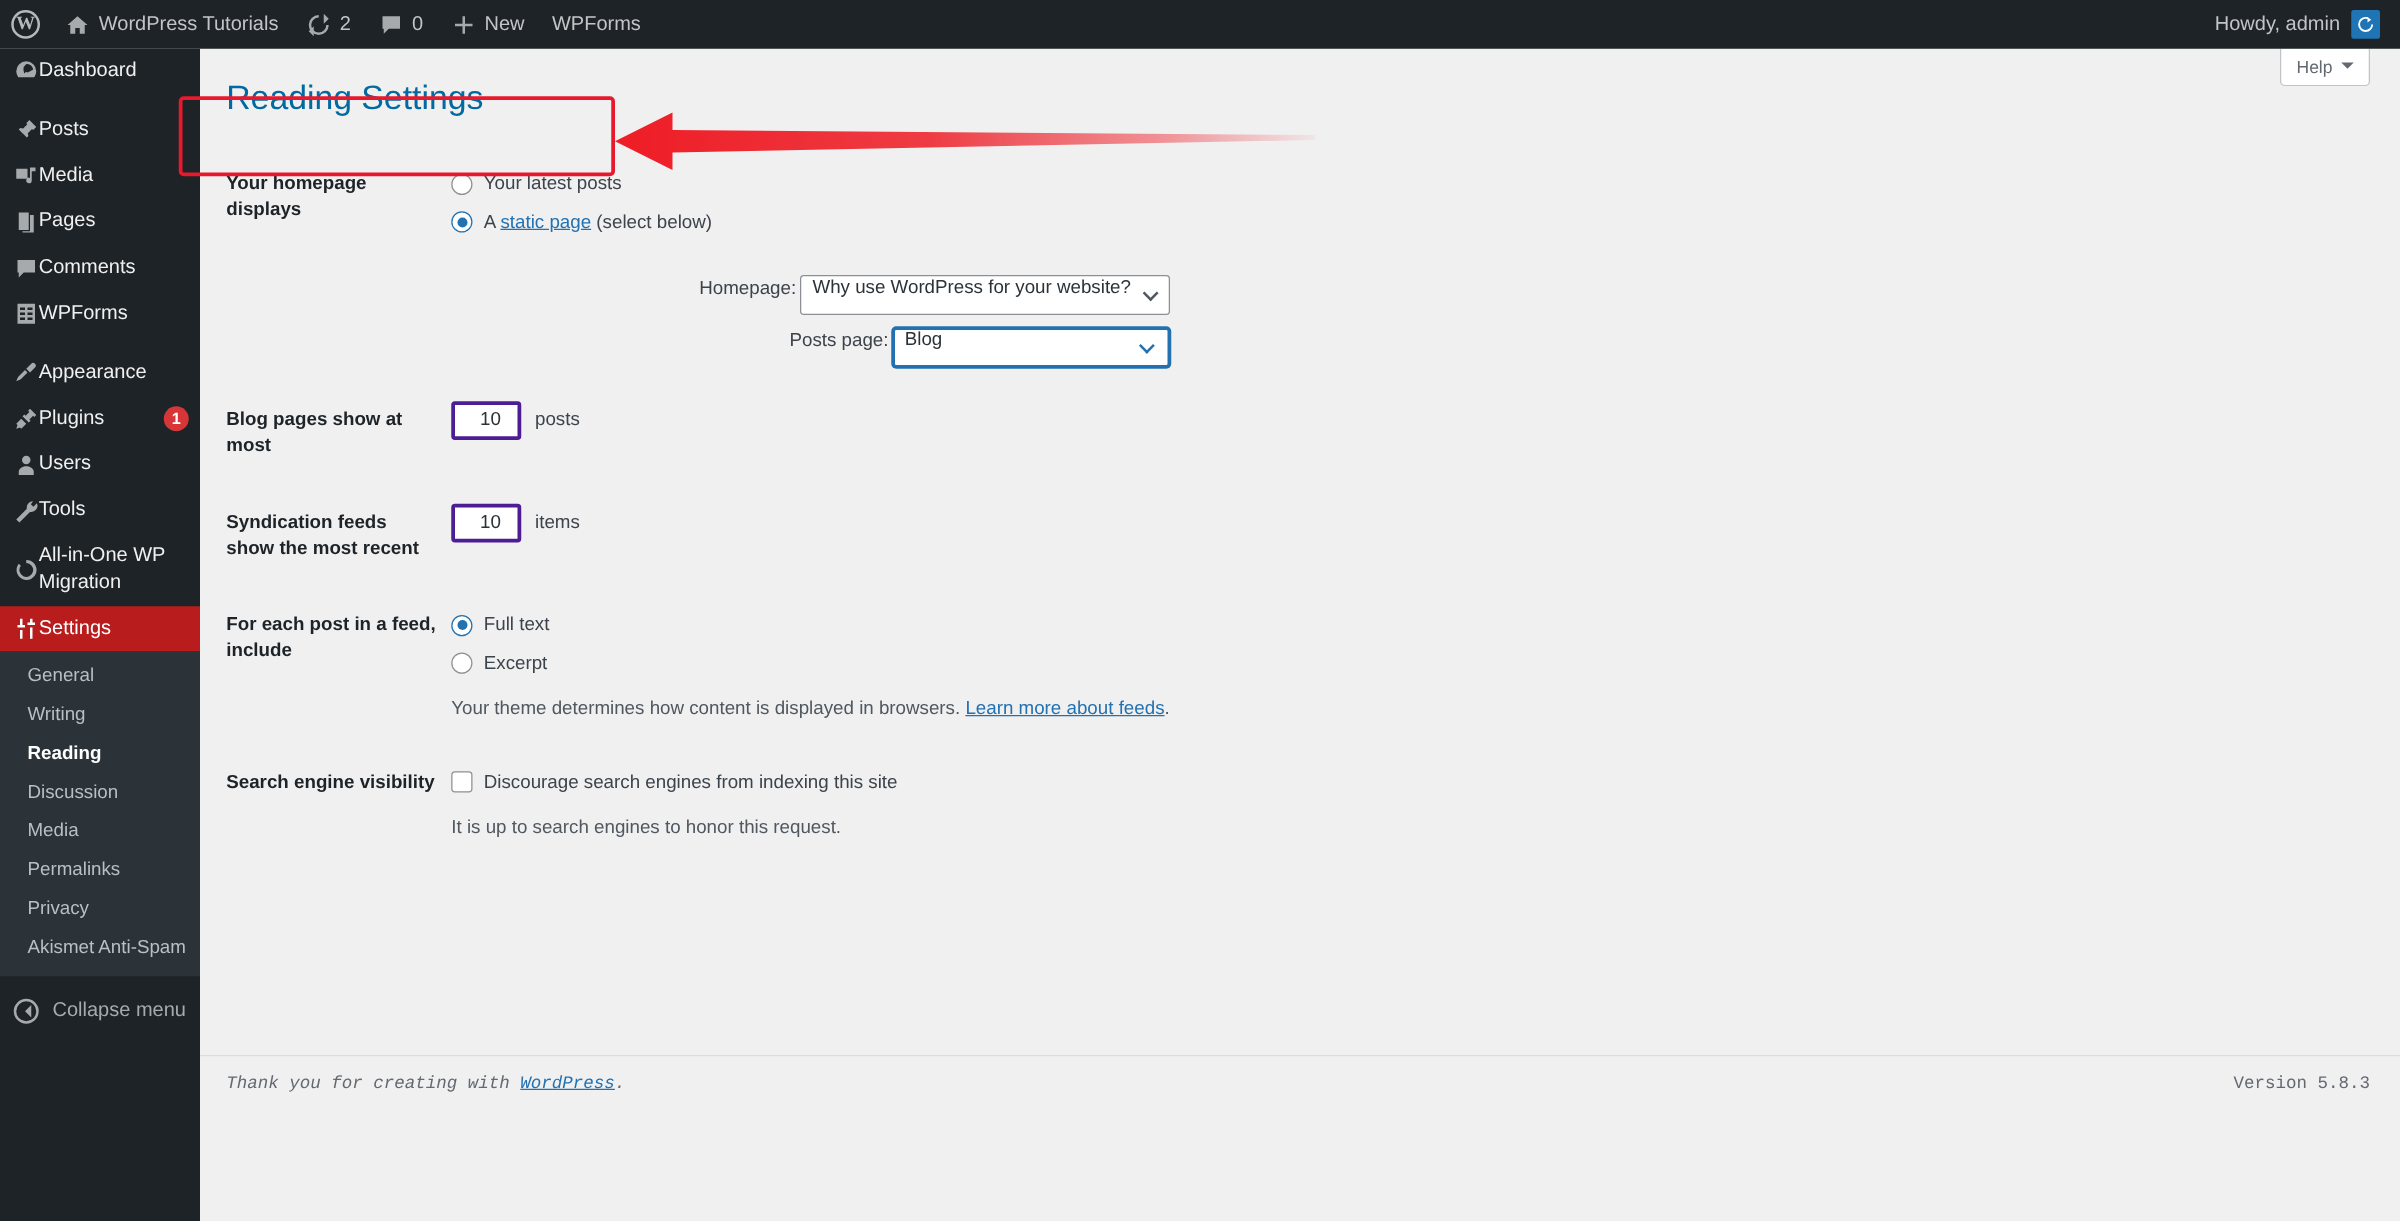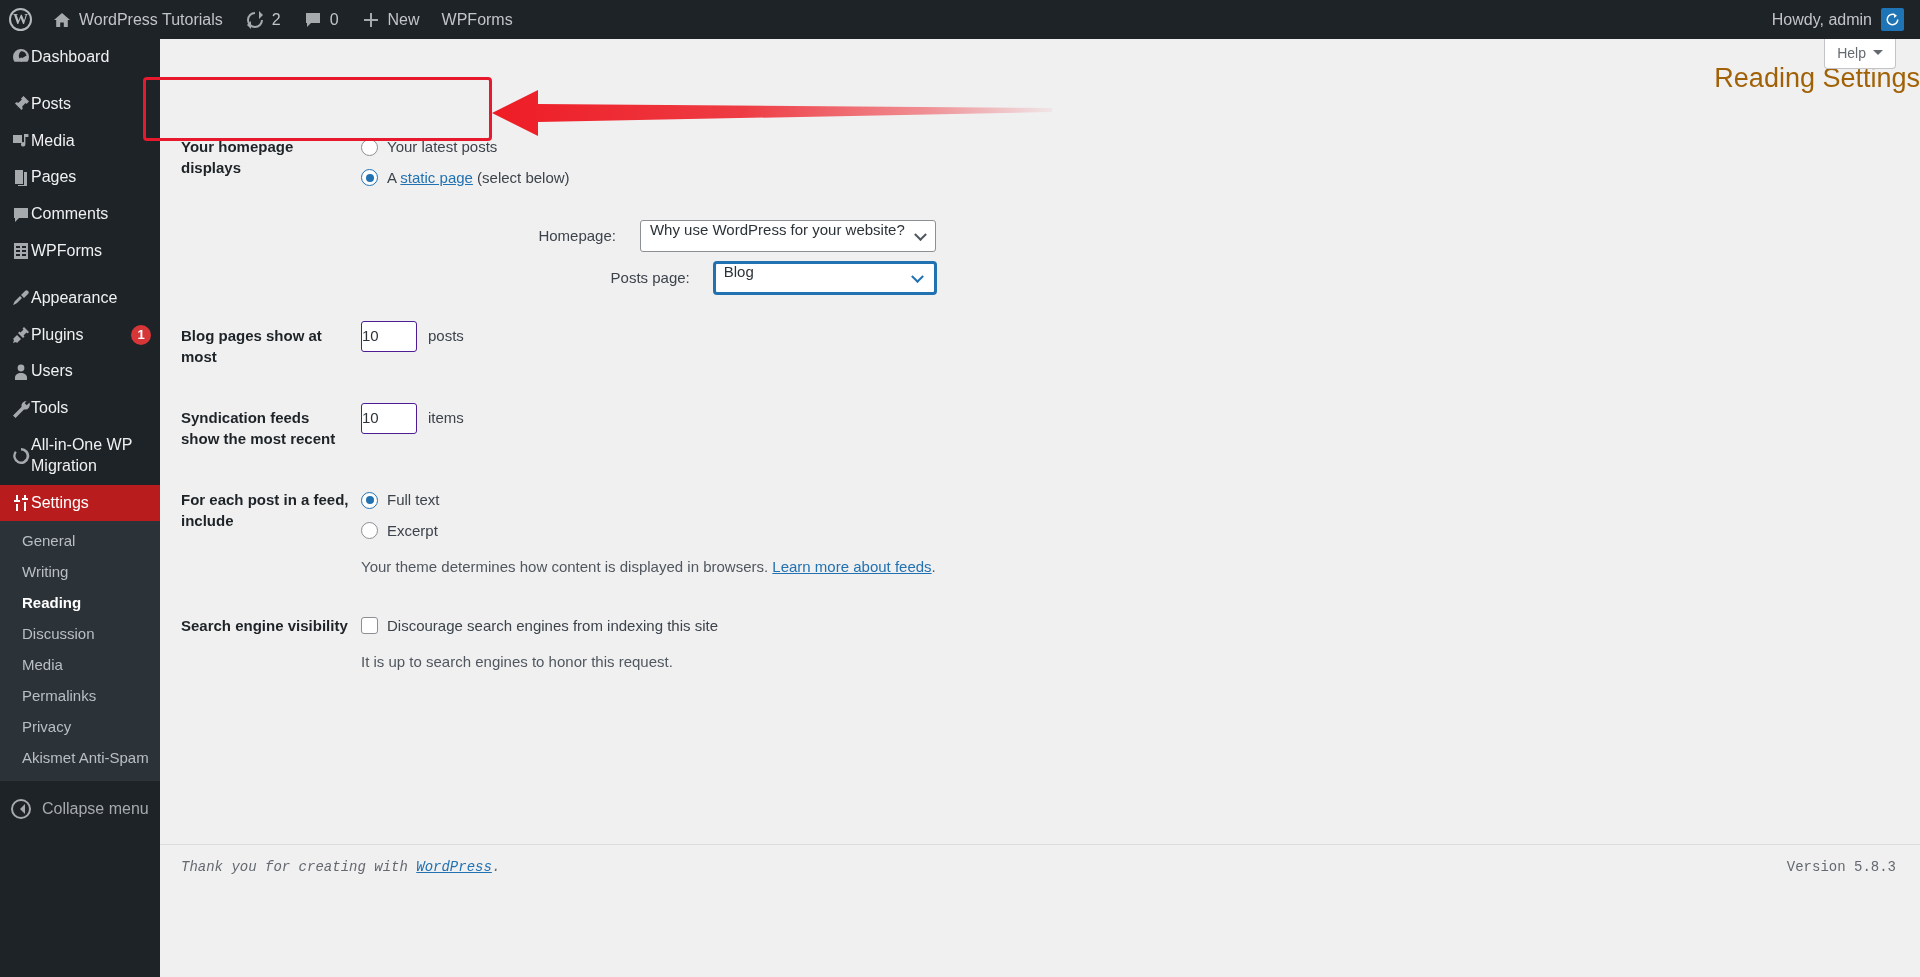--- a/index.html
+++ b/index.html
@@ -113,23 +113,22 @@
     font-size: 14px; color: #646970;
     display: flex; align-items: center; gap: 7px;
   }
   .caret-down {
     width: 0; height: 0; border: 5px solid transparent;
     border-top-color: #646970; margin-top: 3px;
   }
 
   h1#page-title {
     margin: 0; padding: 22px 0 20px 21px;
-    font-size: 27px; font-weight: 400; color: #a16207;
+    font-size: 27px; font-weight: 400; color: #0369a1;
     line-height: 1.3;
-    text-align: right;
   }
 
   table.form-table { border-collapse: collapse; margin-left: 21px; }
   table.form-table th {
     text-align: left; vertical-align: top;
     font-size: 15px; font-weight: 600; color: #1d2327;
     width: 180px; padding: 20px 10px 20px 0; line-height: 1.4;
   }
   table.form-table td {
     vertical-align: top; padding: 16px 10px 16px 0;
@@ -150,21 +149,21 @@
     background: #2271b1;
   }
   .checkbox {
     width: 17px; height: 17px; border: 1px solid #8c8f94;
     background: #fff; border-radius: 3px; flex: 0 0 17px;
     display: inline-block;
   }
   .lbl { color: #3c434a; }
   a.link { color: #2271b1; text-decoration: underline; }
 
-  .select-row { display: flex; align-items: center; justify-content: flex-end; gap: 24px; padding: 5px 0; }
+  .select-row { display: flex; justify-content: flex-end; gap: 3px; padding: 5px 0; }
   .select-label { font-size: 15px; color: #3c434a; }
   .select {
     position: relative; background: #fff;
     border: 1px solid #8c8f94; border-radius: 3px;
     height: 32px; display: flex; align-items: center;
     padding: 0 30px 12px 9px; font-size: 15px; color: #2c3338;
     white-space: nowrap;
   }
   .select.focused {
     border: 2px solid #2271b1; box-shadow: 0 0 0 1px #2271b1;
@@ -172,23 +171,23 @@
   }
   .sel-caret {
     position: absolute; right: 10px; top: 50%; margin-top: -3px;
     width: 9px; height: 9px; border-right: 2px solid #50575e;
     border-bottom: 2px solid #50575e; transform: rotate(45deg) translate(-2px,-2px);
   }
   .select.focused .sel-caret { right: 12px; border-color: #2271b1; }
 
   .num-input {
     width: 56px; height: 31px; background: #fff;
-    border: 1px solid #4c1d95; border-radius: 3px;
+    border: 3px solid #4c1d95; border-radius: 3px;
     font-size: 15px; color: #2c3338;
-    padding: 0 0; font-family: "Liberation Sans", sans-serif;
+    padding: 0 20px; font-family: "Liberation Sans", sans-serif;
     display: inline-flex; align-items: center;
   }
   .inline-row { display: flex; align-items: center; gap: 11px; }
   .desc { color: #50575e; font-size: 15px; padding-top: 10px; }
 
   .btn-primary {
     display: inline-block; background: #2271b1; color: #fff;
     border: 1px solid #2271b1; border-radius: 3px;
     font-size: 15px; padding: 7px 13px; margin: 6px 0 0 21px;
     font-family: "Liberation Sans", sans-serif;

